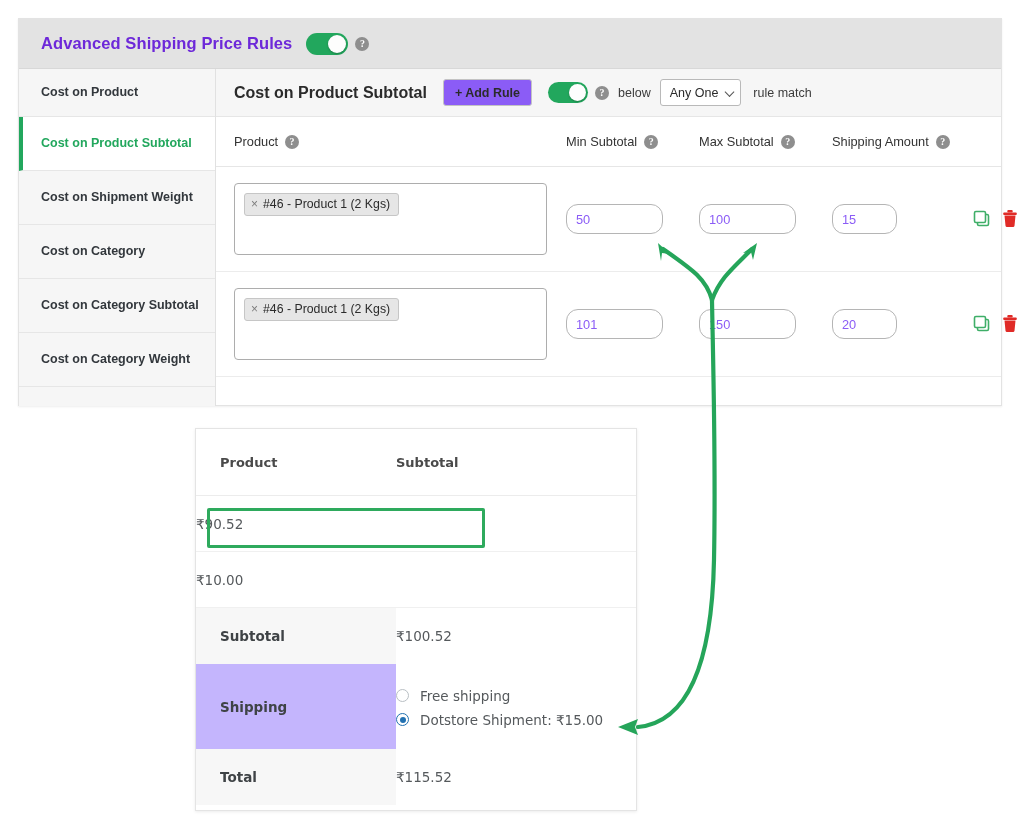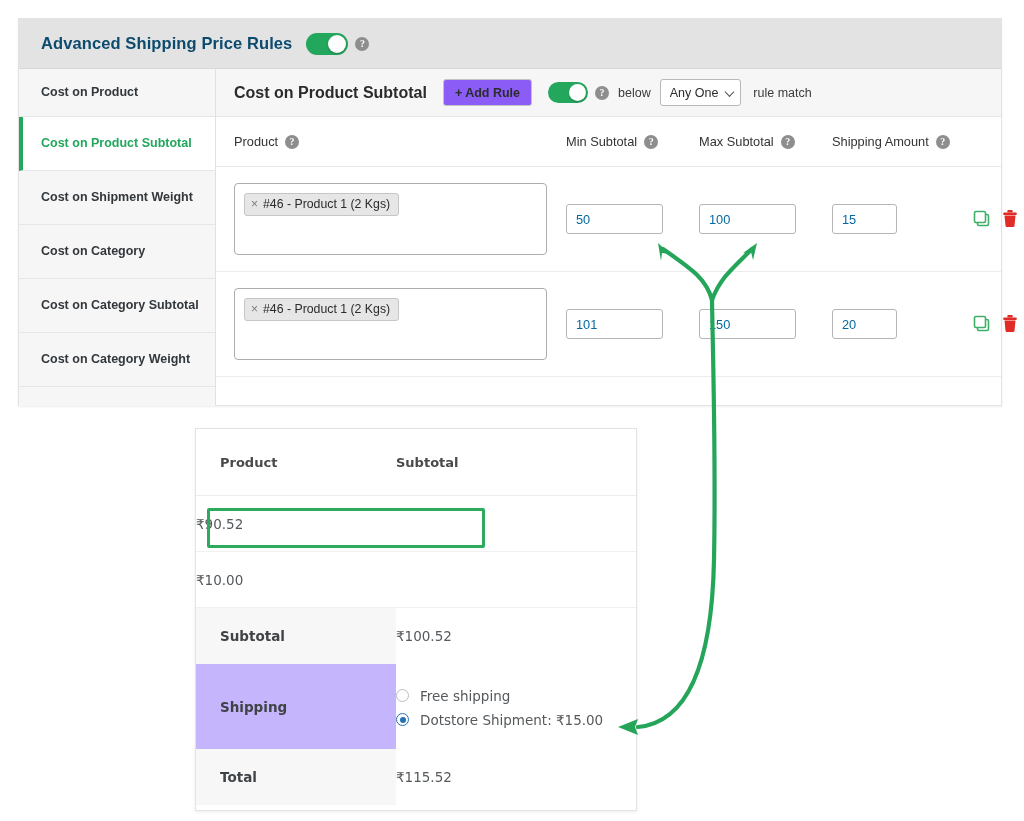--- a/index.html
+++ b/index.html
@@ -21,21 +21,21 @@
     box-shadow: 0 1px 2px rgba(0,0,0,.07);
   }
   .panel-header {
     height: 50px;
     background: #e3e3e3;
     display: flex; align-items: center;
     padding-left: 22px;
     border-bottom: 1px solid #d8d8d8;
   }
   .panel-title {
-    font-size: 16.5px; font-weight: 700; color: #0c4a6e;
+    font-size: 16.5px; font-weight: 700; color: #6d28d9;
     letter-spacing: .1px;
   }
   
   .switch {
     width: 42px; height: 22px; border-radius: 11px;
     background: #22a75d; position: relative; margin-left: 14px;
     flex: 0 0 auto; cursor: pointer;
   }
   .switch .knob {
     position: absolute; top: 2px; right: 2px;
@@ -131,22 +131,22 @@
     background: #fff; padding: 9px 9px;
   }
   .chip {
     display: inline-flex; align-items: center;
     background: #e6e6e6; border: 1px solid #c6c6c6; border-radius: 3px;
     padding: 3px 8px 4px 6px; font-size: 12.3px; color: #2b2b2b;
   }
   .chip .x { color: #7d7d7d; margin-right: 5px; font-size: 12px; cursor: pointer; }
   .txt-input {
     width: 97px; height: 30px;
-    border: 1px solid #b5b5b5; border-radius: 3px;
-    background: #fff; font-size: 12.8px; color: #0369a1;
+    border: 1px solid #b5b5b5; border-radius: 12px;
+    background: #fff; font-size: 12.8px; color: #8b5cf6;
     padding: 0 9px; font-family: "Liberation Sans", sans-serif;
   }
   .txt-input.amt { width: 65px; }
   .act-icons { display: flex; align-items: center; gap: 9px; }
   .icon-btn { cursor: pointer; display: inline-flex; line-height: 0; }
 
   
   .cart {
     position: absolute; left: 195px; top: 428px;
     width: 442px; height: 383px;

